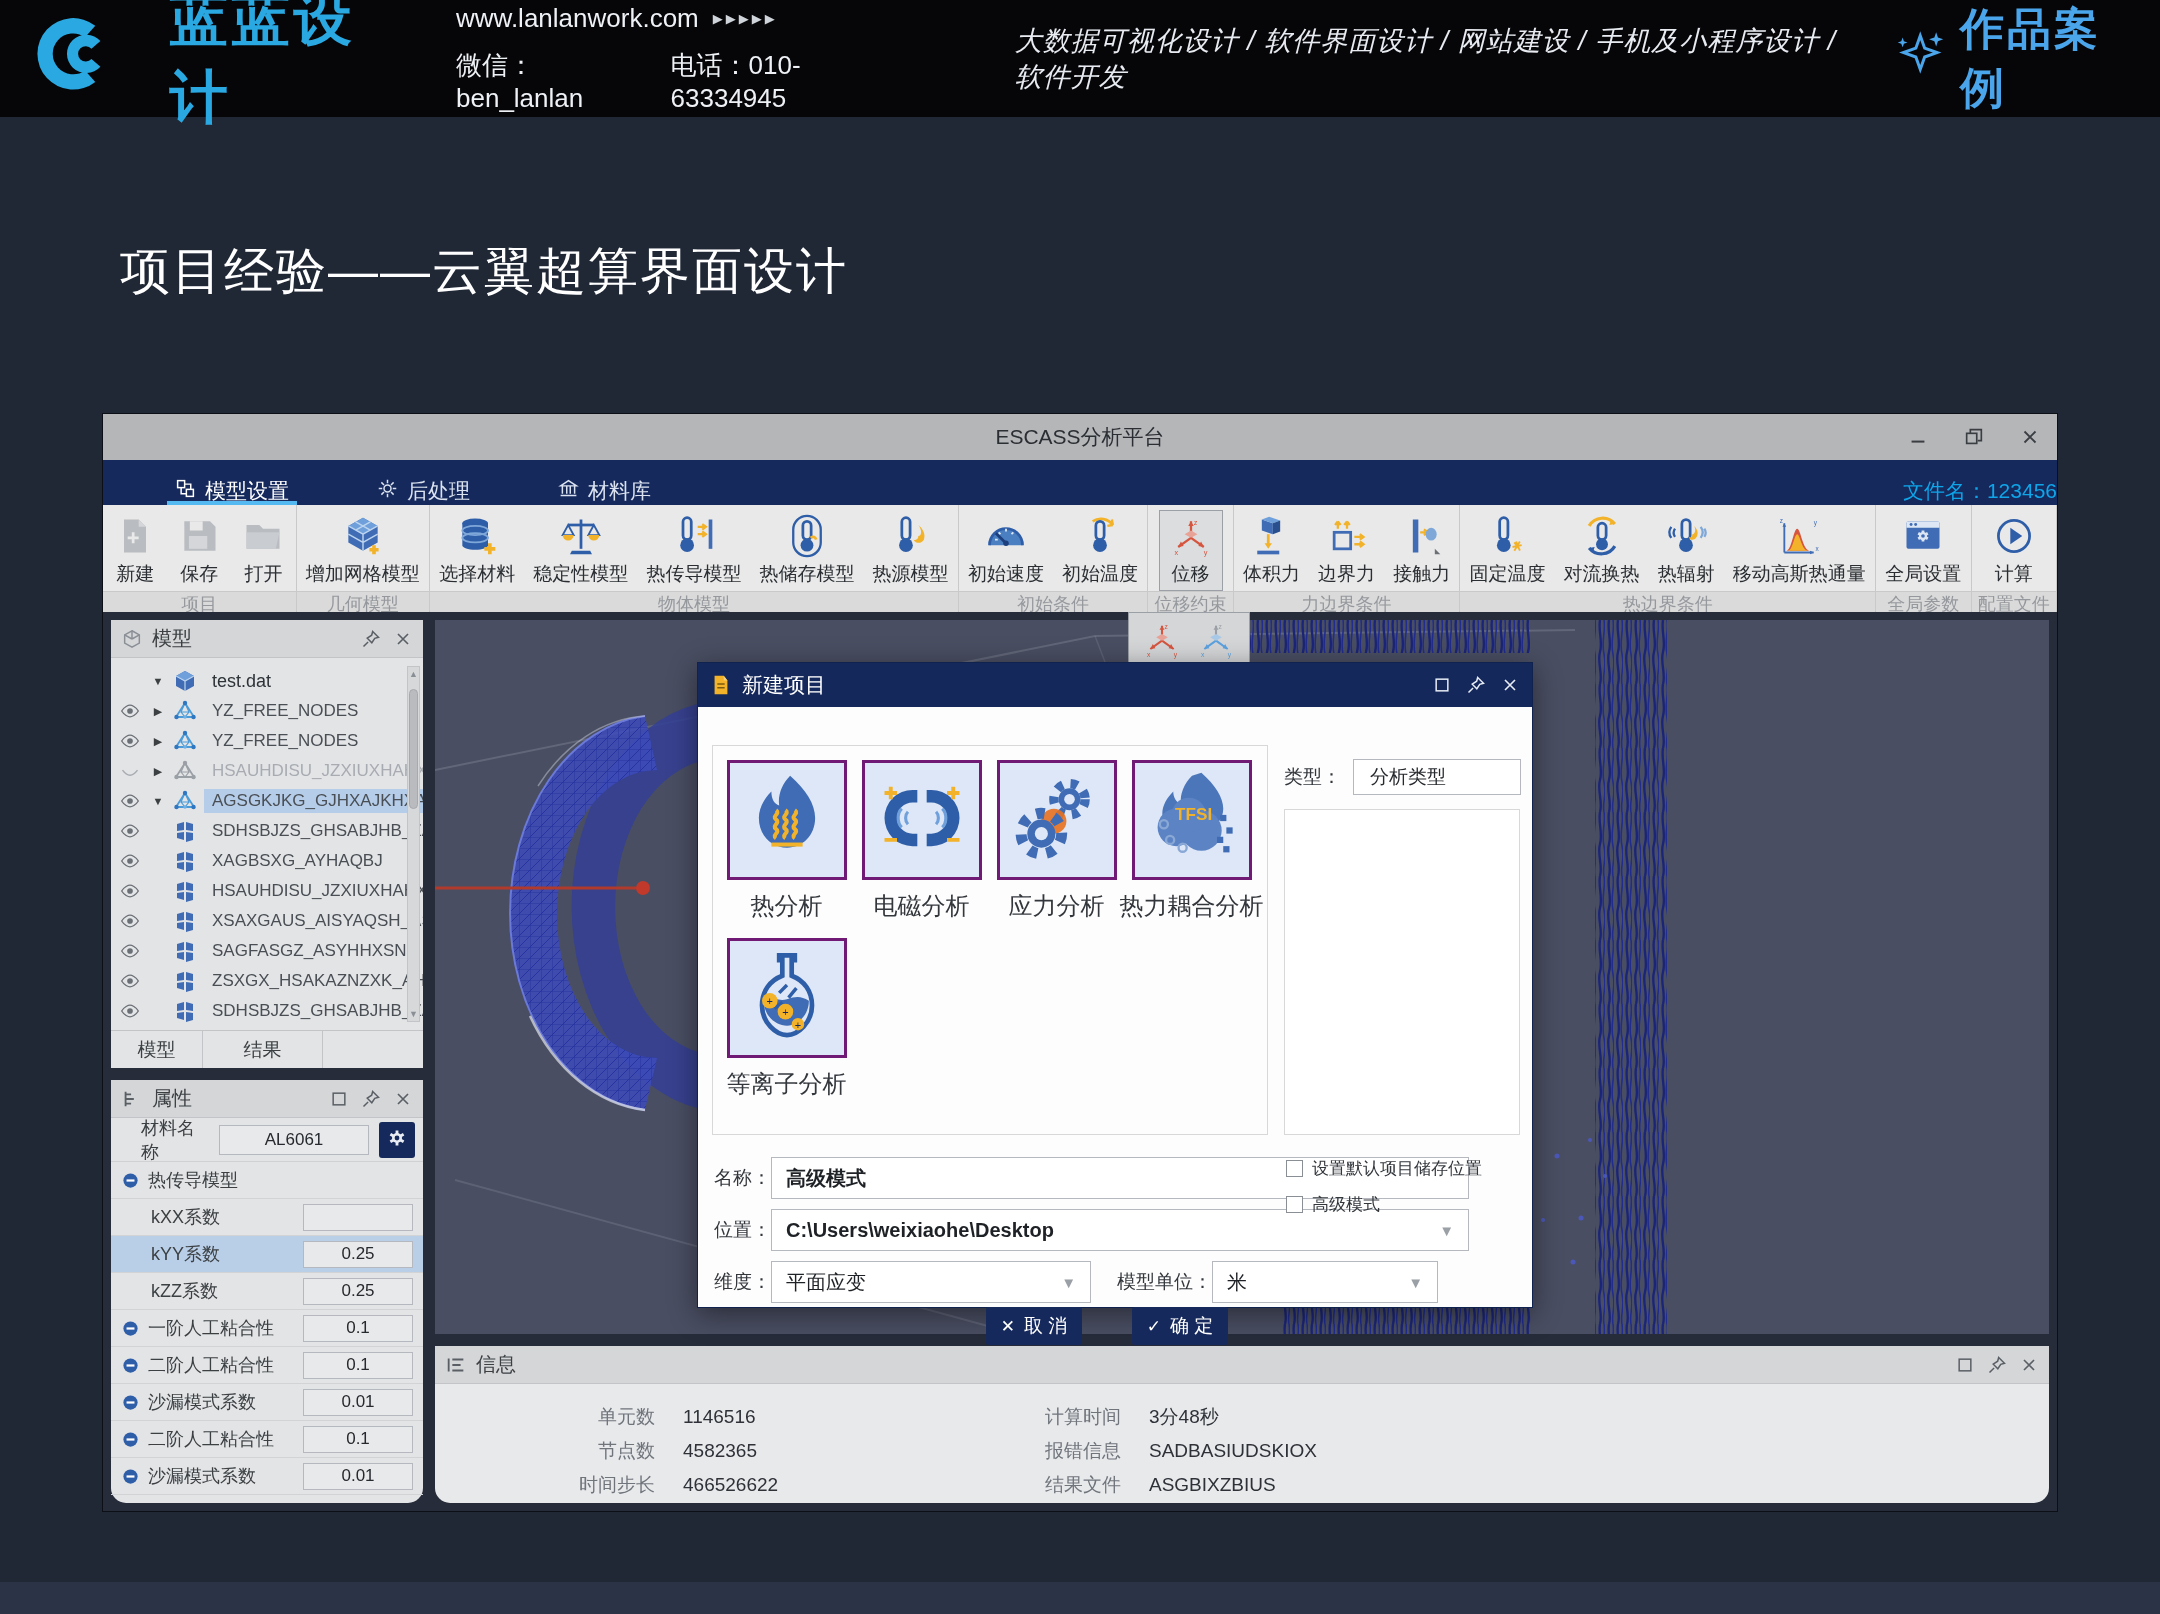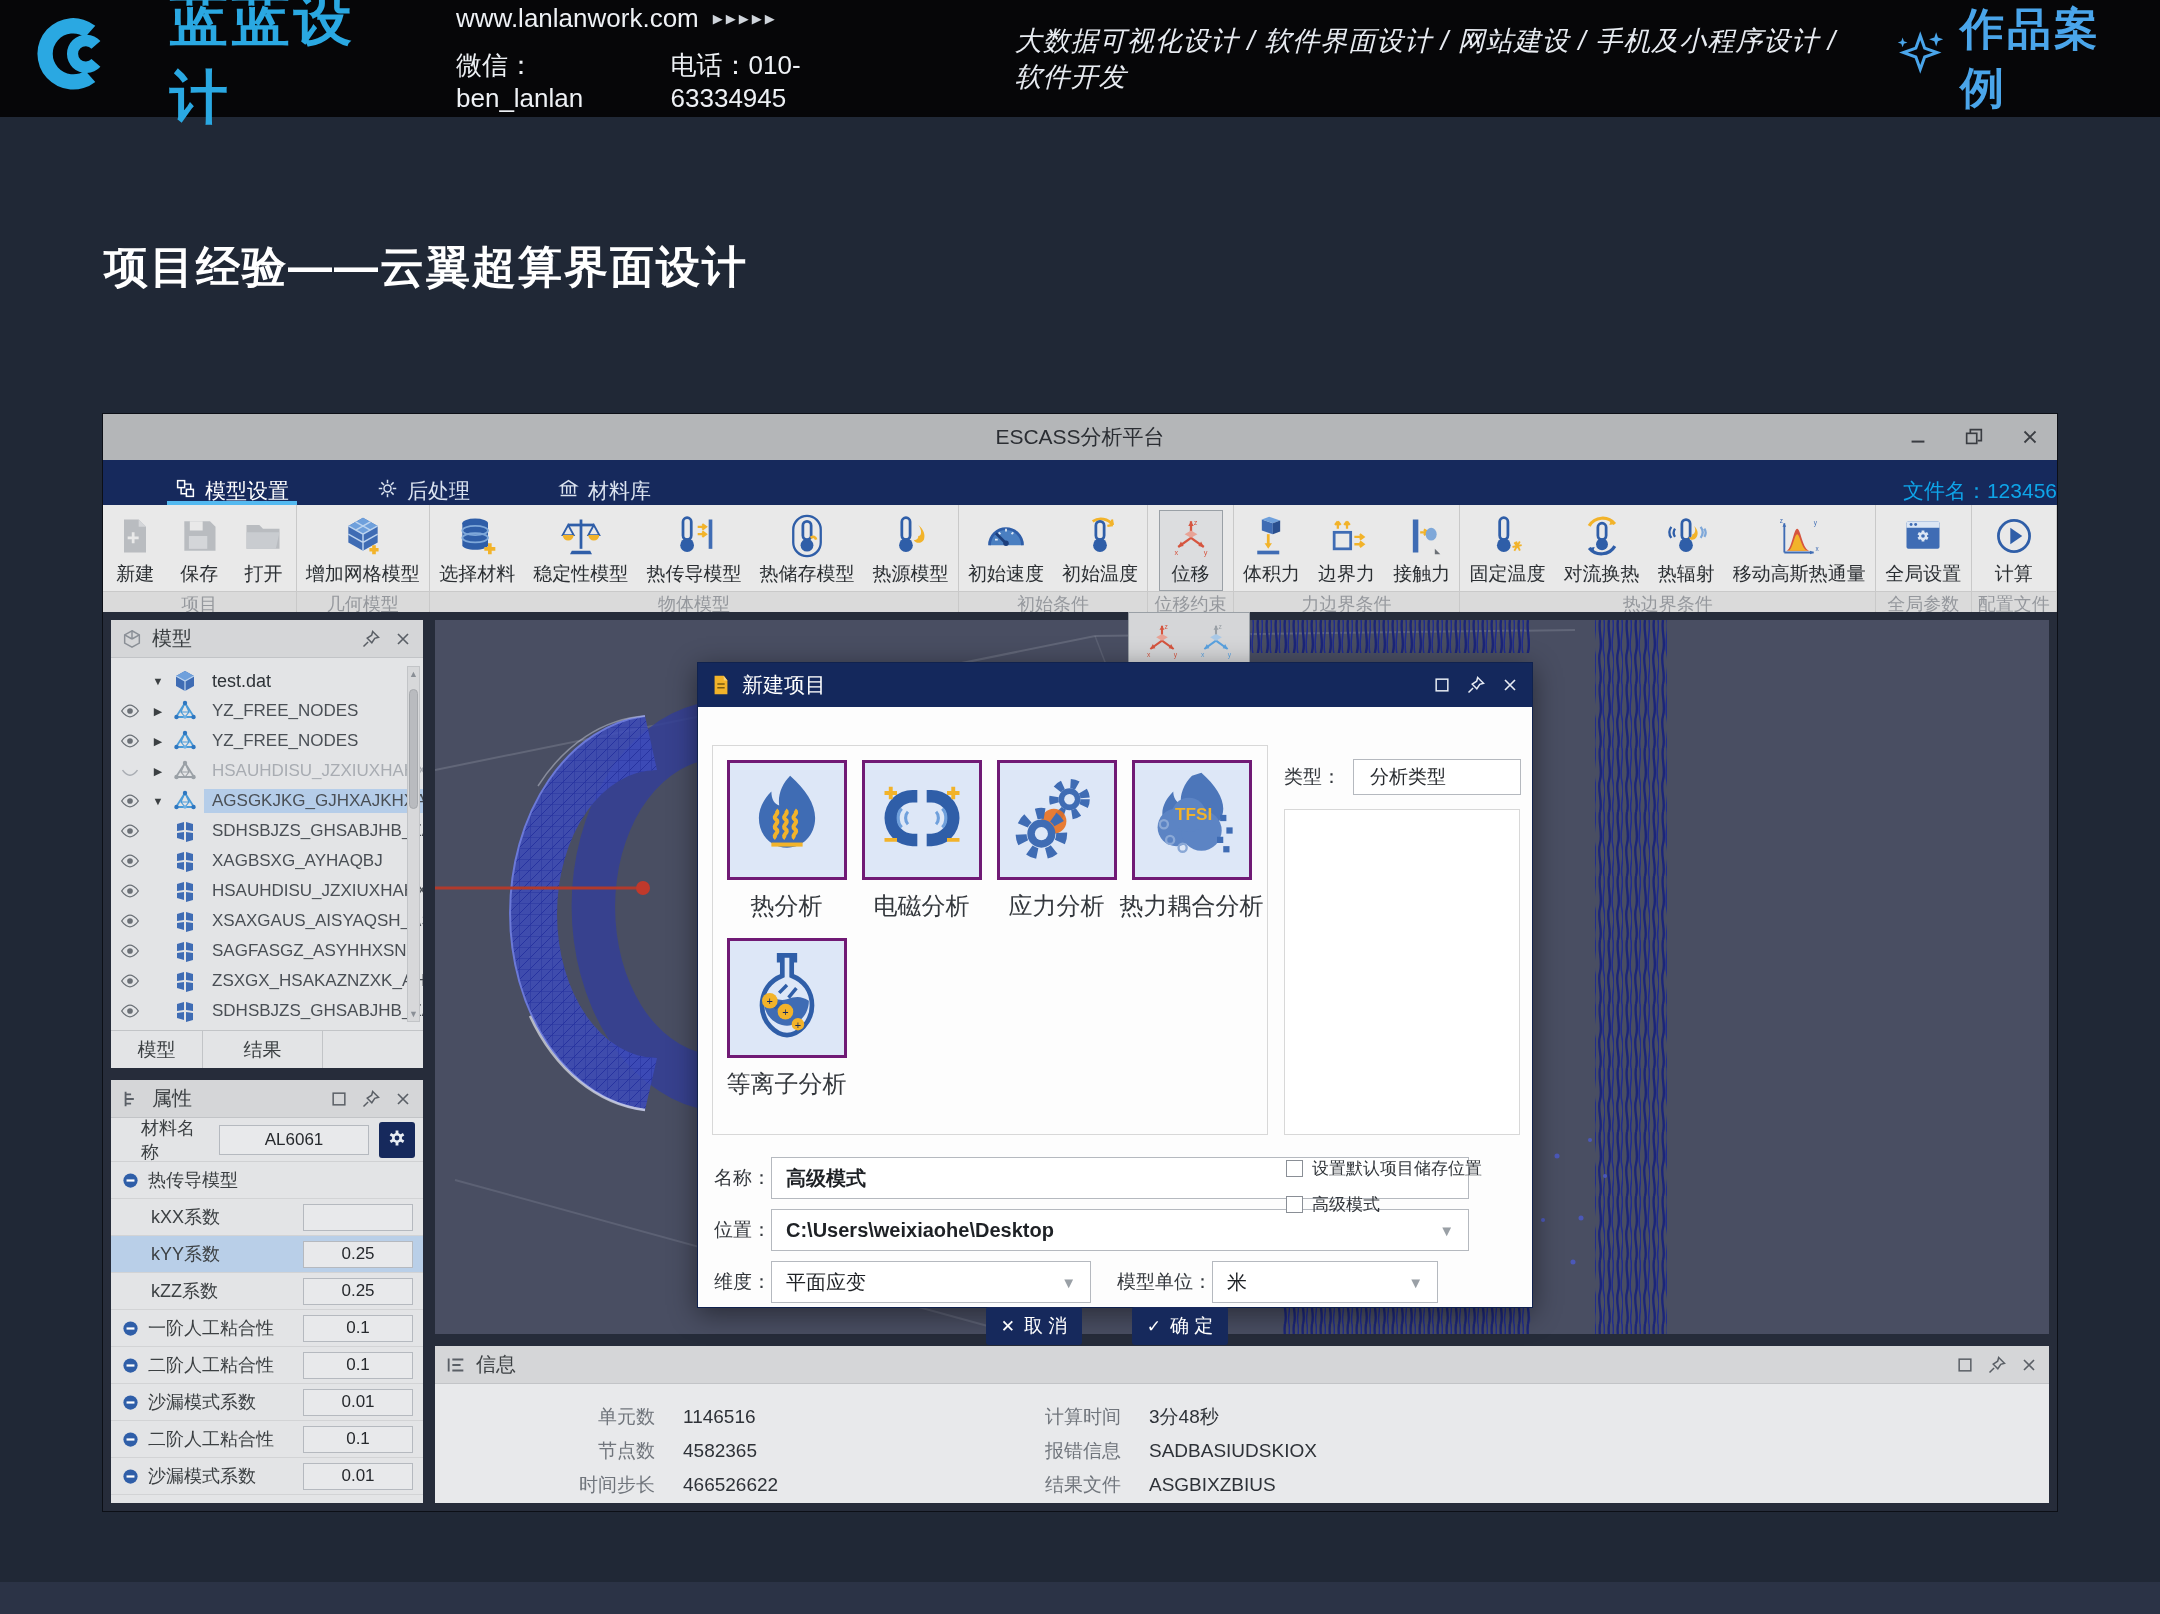--- a/index.html
+++ b/index.html
@@ -14,21 +14,21 @@
   .contact { margin-left:26px; color:#eef1f5; }
   .contact .line1 { font-size:26px; display:flex; align-items:center; gap:14px; }
   .contact .arrows { font-size:13px; letter-spacing:3px; color:#cfd4db; }
   .contact .line2 { font-size:26px; margin-top:14px; display:flex; gap:34px; }
   .services { margin-left:88px; font-size:27px; font-style:italic; color:#e8ecf2; letter-spacing:1px; }
   .portfolio { margin-left:auto; display:flex; align-items:center; gap:12px; }
   .portfolio .star { width:64px; height:64px; }
   .portfolio .ptext { color:#4aa5ea; font-size:44px; font-weight:bold; letter-spacing:3px; }
 
   
-  .page-title { position:absolute; left:104px; top:238px; color:#ffffff; font-size:44px; font-weight:bold; letter-spacing:2px; }
+  .page-title { position:absolute; left:120px; top:238px; color:#ffffff; font-size:50px; font-weight:normal; letter-spacing:2px; }
 
   
   .appwin { position:absolute; left:103px; top:414px; width:1954px; height:1097px;
     background:#262c3a; box-shadow:0 0 0 1px #0c0f16; display:flex; flex-direction:column; }
 
   .titlebar { height:46px; background:#b4b6b8; position:relative; display:flex; align-items:center; justify-content:center; flex:0 0 auto; }
   .titlebar .wtitle { font-size:21px; color:#2b2e33; }
   .win-controls { position:absolute; right:14px; top:0; height:100%; display:flex; align-items:center; gap:30px; color:#3a3d42; }
   .win-controls .wc { width:26px; height:26px; display:flex; align-items:center; justify-content:center; }
   .win-controls svg { width:22px; height:22px; }
@@ -49,21 +49,21 @@
   .tb-btn .ticon { width:46px; height:44px; display:flex; align-items:center; justify-content:center; }
   .tb-btn .ticon svg { width:44px; height:44px; }
   .tb-btn .tlabel { font-size:19px; color:#2b2f33; white-space:nowrap; }
   .tb-group-label { height:26px; background:#dadada; border-top:1px solid #c9c9c9; text-align:center;
     font-size:18px; color:#95989d; line-height:25px; white-space:nowrap; padding:0 6px; }
 
   
   .workspace { flex:1; display:flex; padding:8px; gap:12px; background:#262c3a; min-height:0; }
   .left-col { width:312px; display:flex; flex-direction:column; gap:12px; flex:0 0 auto; }
 
-  .panel { background:#e3e4e6; display:flex; flex-direction:column; min-height:0; }
+  .panel { background:#e3e4e6; display:flex; flex-direction:column; min-height:0;border-radius:15px; }
   .panel-header { height:38px; background:#d5d6d8; border-bottom:1px solid #c2c4c7; display:flex; align-items:center;
     gap:9px; padding:0 10px; font-size:20px; color:#3c4043; flex:0 0 auto; }
   .panel-header .hicon { width:22px; height:22px; color:#8a8f96; }
   .panel-header .hicon svg { width:22px; height:22px; }
   .ph-controls { margin-left:auto; display:flex; gap:12px; color:#5a5f66; }
   .ph-controls .pc { width:20px; height:20px; }
   .ph-controls svg { width:20px; height:20px; }
 
   .model-panel { height:448px; }
   .tree { flex:1; position:relative; padding:8px 20px 0 8px; overflow:hidden; font-size:17px; color:#4a4f55; }

